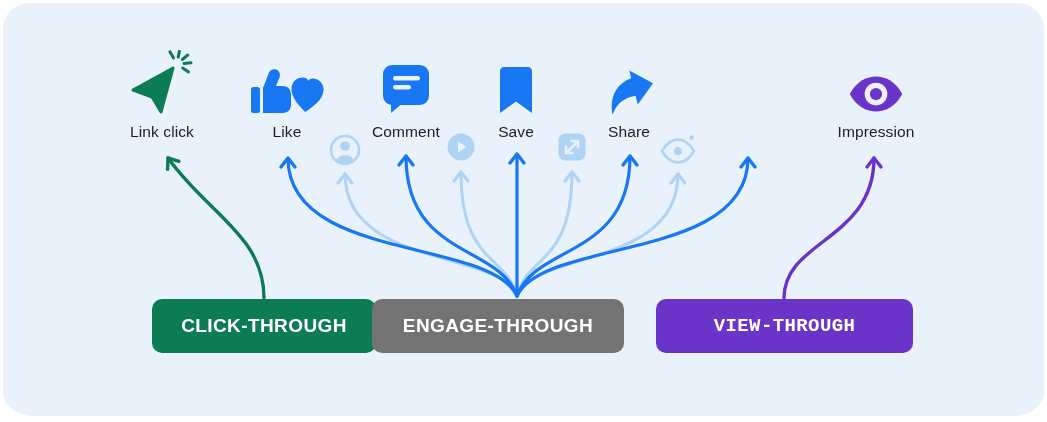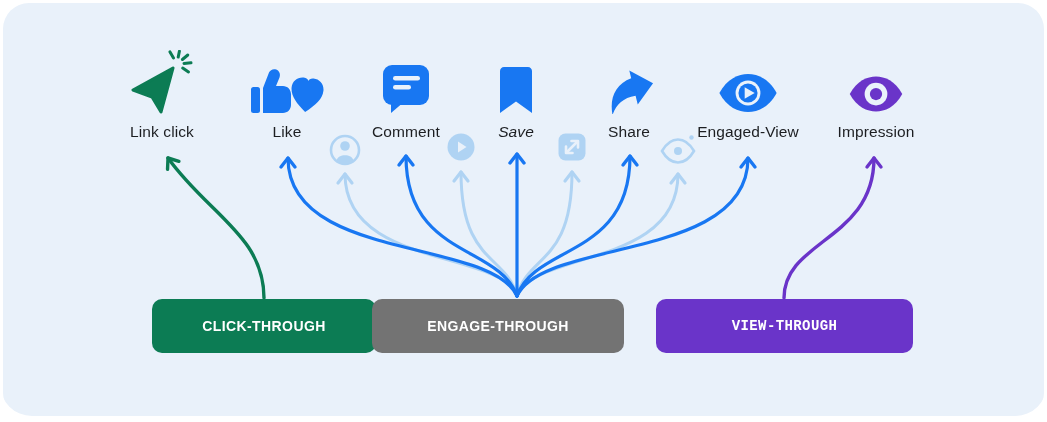--- a/index.html
+++ b/index.html
@@ -3,21 +3,21 @@
 <meta charset="utf-8">
 <style>
   html,body{margin:0;padding:0;background:#ffffff;font-family:"Liberation Sans",sans-serif;}
   .stage{position:relative;width:1047px;height:416px;background:#ffffff;overflow:hidden;border-radius:32px;}
   .card{position:absolute;left:3px;top:3px;width:1041px;height:416px;background:#E9F1FA;border-radius:26px;}
   .arrow-layer{position:absolute;left:0;top:0;width:1047px;height:422px;pointer-events:none;}
   .metric{position:absolute;width:140px;display:flex;flex-direction:column;align-items:center;}
   .icon-slot{height:62px;display:flex;align-items:flex-end;justify-content:center;}
   .metric-label{margin-top:9px;font-size:15.5px;font-weight:500;color:#1C1E21;letter-spacing:0.1px;white-space:nowrap;}
   .secondary{position:absolute;display:flex;align-items:center;justify-content:center;}
-  .through-btn{position:absolute;top:299px;height:54px;border-radius:10px;display:flex;align-items:center;justify-content:center;color:#ffffff;font-size:14px;font-weight:600;letter-spacing:0.4px;white-space:nowrap;}
+  .through-btn{position:absolute;top:299px;height:54px;border-radius:10px;display:flex;align-items:center;justify-content:center;color:#ffffff;font-size:19px;font-weight:600;letter-spacing:0.4px;white-space:nowrap;}
 </style>
 </head>
 <body>
 
 <div class="stage">
   <div class="card"></div>
 
   <svg class="arrow-layer" width="1047" height="422" viewBox="0 0 1047 422">
     <defs>
       <marker id="headGreen" orient="auto" markerUnits="userSpaceOnUse" markerWidth="20" markerHeight="20" viewBox="0 0 20 20" refX="13" refY="10">
@@ -82,49 +82,38 @@
       <svg width="48" height="50" viewBox="0 0 48 50">
         <path d="M9,38 L9,49 L23,37 Z" fill="#1877F2"></path>
         <rect x="1" y="1" width="46" height="40" rx="9" fill="#1877F2"></rect>
         <rect x="11" y="12" width="27" height="4.6" rx="2.3" fill="#EAF2FB"></rect>
         <rect x="11" y="21" width="18" height="4.6" rx="2.3" fill="#EAF2FB"></rect>
       </svg>
     </div>
     <div class="metric-label">Comment</div>
   </div>
 
-  <div class="metric" style="left:446px;top:52px;font-style:italic;">
+  <div class="metric" style="left:446px;top:52px;">
     <div class="icon-slot">
       <svg width="34" height="48" viewBox="0 0 34 48">
         <path d="M5,1 L29,1 C31.2,1 33,2.8 33,5 L33,47 L17,35.5 L1,47 L1,5 C1,2.8 2.8,1 5,1 Z" fill="#1877F2"></path>
       </svg>
     </div>
     <div class="metric-label">Save</div>
   </div>
 
   <div class="metric" style="left:559px;top:52px;align-items:center;">
     <div class="icon-slot">
       <svg width="54" height="48" viewBox="0 0 54 48">
         <path d="M32 5 L52 23 L32 40 L32 31 C19 30 11 35 5 44 C6 27 15 15 32 13 Z" fill="#1877F2" transform="rotate(-14 28 24)"></path>
       </svg>
     </div>
     <div class="metric-label">Share</div>
   </div>
 
-  <div class="metric" style="left:678px;top:52px;">
-    <div class="icon-slot">
-      <svg width="62" height="42" viewBox="0 0 64 44">
-        <path d="M2 22 C10 7 22 2 32 2 C42 2 54 7 62 22 C54 37 42 42 32 42 C22 42 10 37 2 22 Z" fill="#1877F2"></path>
-        <circle cx="32" cy="22" r="13" fill="#EAF2FB"></circle>
-        <circle cx="32" cy="22" r="10" fill="#1877F2"></circle>
-        <path d="M28.5,16 L39,22 L28.5,28 Z" fill="#EAF2FB"></path>
-      </svg>
-    </div>
-    <div class="metric-label">Engaged-View</div>
-  </div>
 
   <div class="metric" style="left:806px;top:52px;">
     <div class="icon-slot">
       <svg width="56" height="40" viewBox="0 0 64 44">
         <path d="M2 22 C10 7 22 2 32 2 C42 2 54 7 62 22 C54 37 42 42 32 42 C22 42 10 37 2 22 Z" fill="#6A34C9"></path>
         <circle cx="32" cy="22" r="13" fill="#EAF2FB"></circle>
         <circle cx="32" cy="22" r="7" fill="#6A34C9"></circle>
       </svg>
     </div>
     <div class="metric-label">Impression</div>

